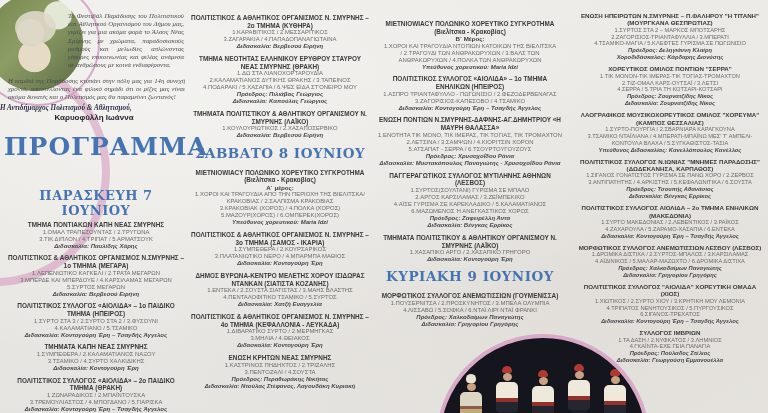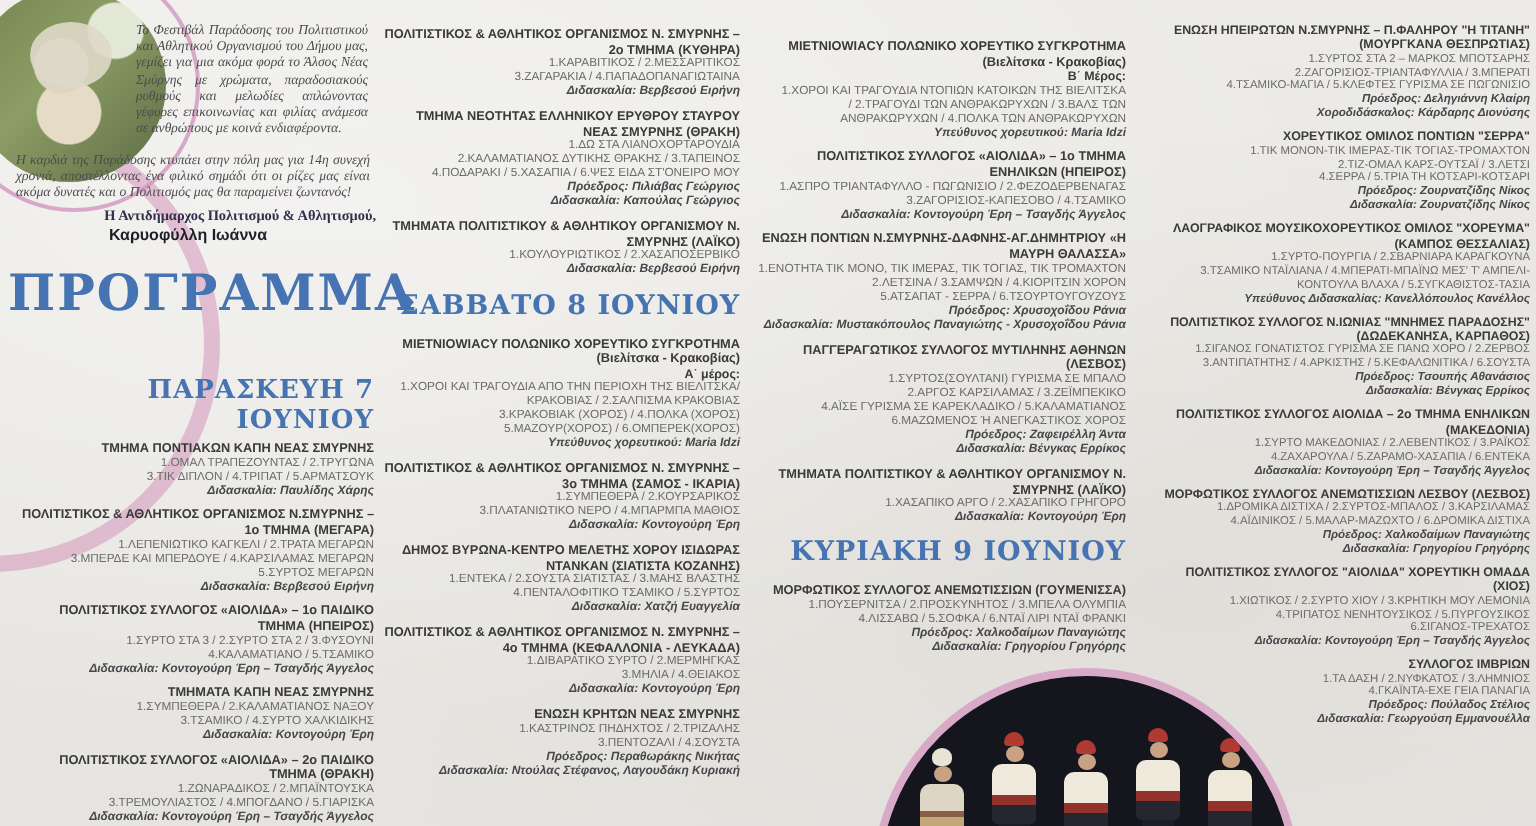--- a/index.html
+++ b/index.html
@@ -19,29 +19,29 @@
       radial-gradient(circle at 74% 22%, #e3e8d6 0 13%, transparent 14%),
       radial-gradient(circle at 46% 40%, #dcd5c4 0 17%, transparent 18%),
       radial-gradient(circle at 50% 64%, #e6dbc4 0 20%, transparent 21%),
       linear-gradient(135deg,#75854f,#8d9d66 45%,#5c6c44);}
   .portrait .hair{position:absolute;left:30%;top:18%;width:42%;height:34%;border-radius:50%;
     background:#ded8c9;opacity:.9;}
   .intro-p{position:absolute;font-family:"Liberation Serif",serif;font-style:italic;
     font-size:6.8px;line-height:8.2px;color:#4c4c52;text-align:justify;z-index:3;}
   .intro-p1{left:68px;top:12px;width:116px;}
   .intro-p2{left:8px;top:77px;width:177px;}
-  .sig1{position:absolute;left:0;top:104px;width:188px;text-align:right;z-index:3;
-    font-family:"Liberation Serif",serif;font-weight:bold;
+  .sig1{position:absolute;left:0;top:104px;width:188px;text-align:left;z-index:3;
+    font-family:"Liberation Serif",serif;font-style:italic;font-weight:bold;
     font-size:7.2px;color:#30304a;}
   .sig2{position:absolute;left:0;top:113px;width:188px;text-align:center;z-index:3;
     font-weight:bold;font-size:8px;color:#1e1e28;}
   .title{position:absolute;left:4px;top:132px;width:182px;text-align:center;z-index:3;
     font-family:"DejaVu Serif",serif;font-weight:bold;font-size:25px;
     letter-spacing:1px;color:#4673b2;}
-  .col{position:absolute;z-index:3;text-align:right;}
+  .col{position:absolute;z-index:3;text-align:center;}
   .col1{left:5px;top:188px;width:182px;}
   .col2{left:190px;top:14px;width:180px;}
   .col3{left:377px;top:20px;width:186px;}
   .col4{left:575px;top:12px;width:190px;}
   .day-heading{font-family:"DejaVu Serif",serif;font-weight:bold;font-size:13.5px;
     letter-spacing:.5px;color:#4673b2;margin:5px 0 8px;}
   .col1 .day-heading{font-size:13px;margin:0 0 3px;}
   .group{margin-bottom:4.5px;}
   .g-name{font-size:6.4px;line-height:7.6px;font-weight:700;color:#3a3a3a;}
   .g-sub{font-size:6.2px;line-height:7.4px;font-weight:700;color:#3a3a3a;}

